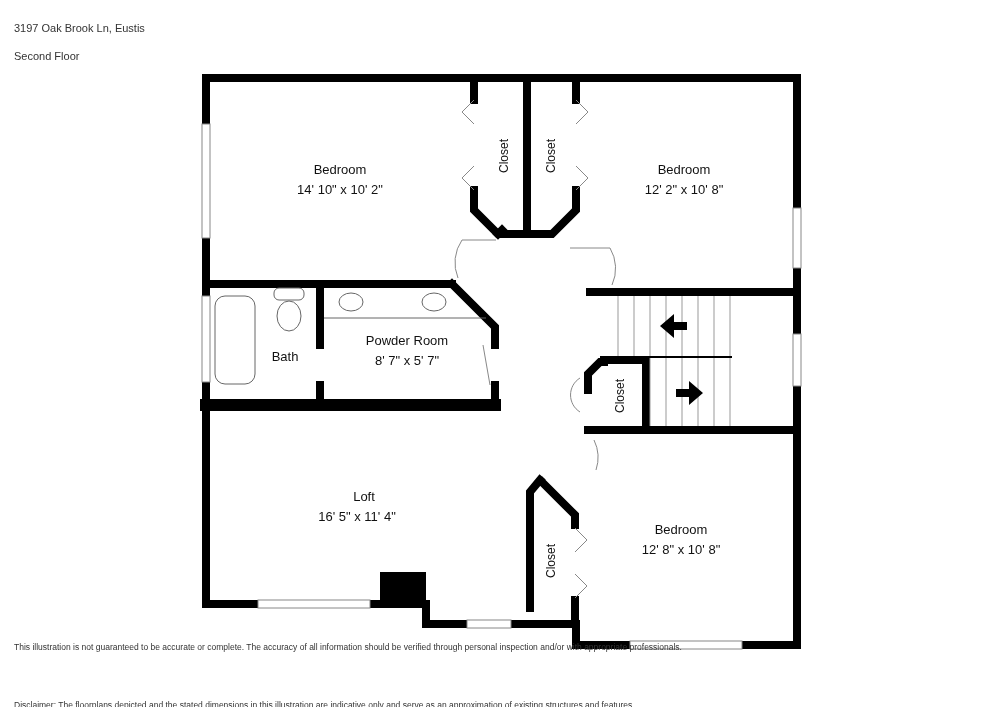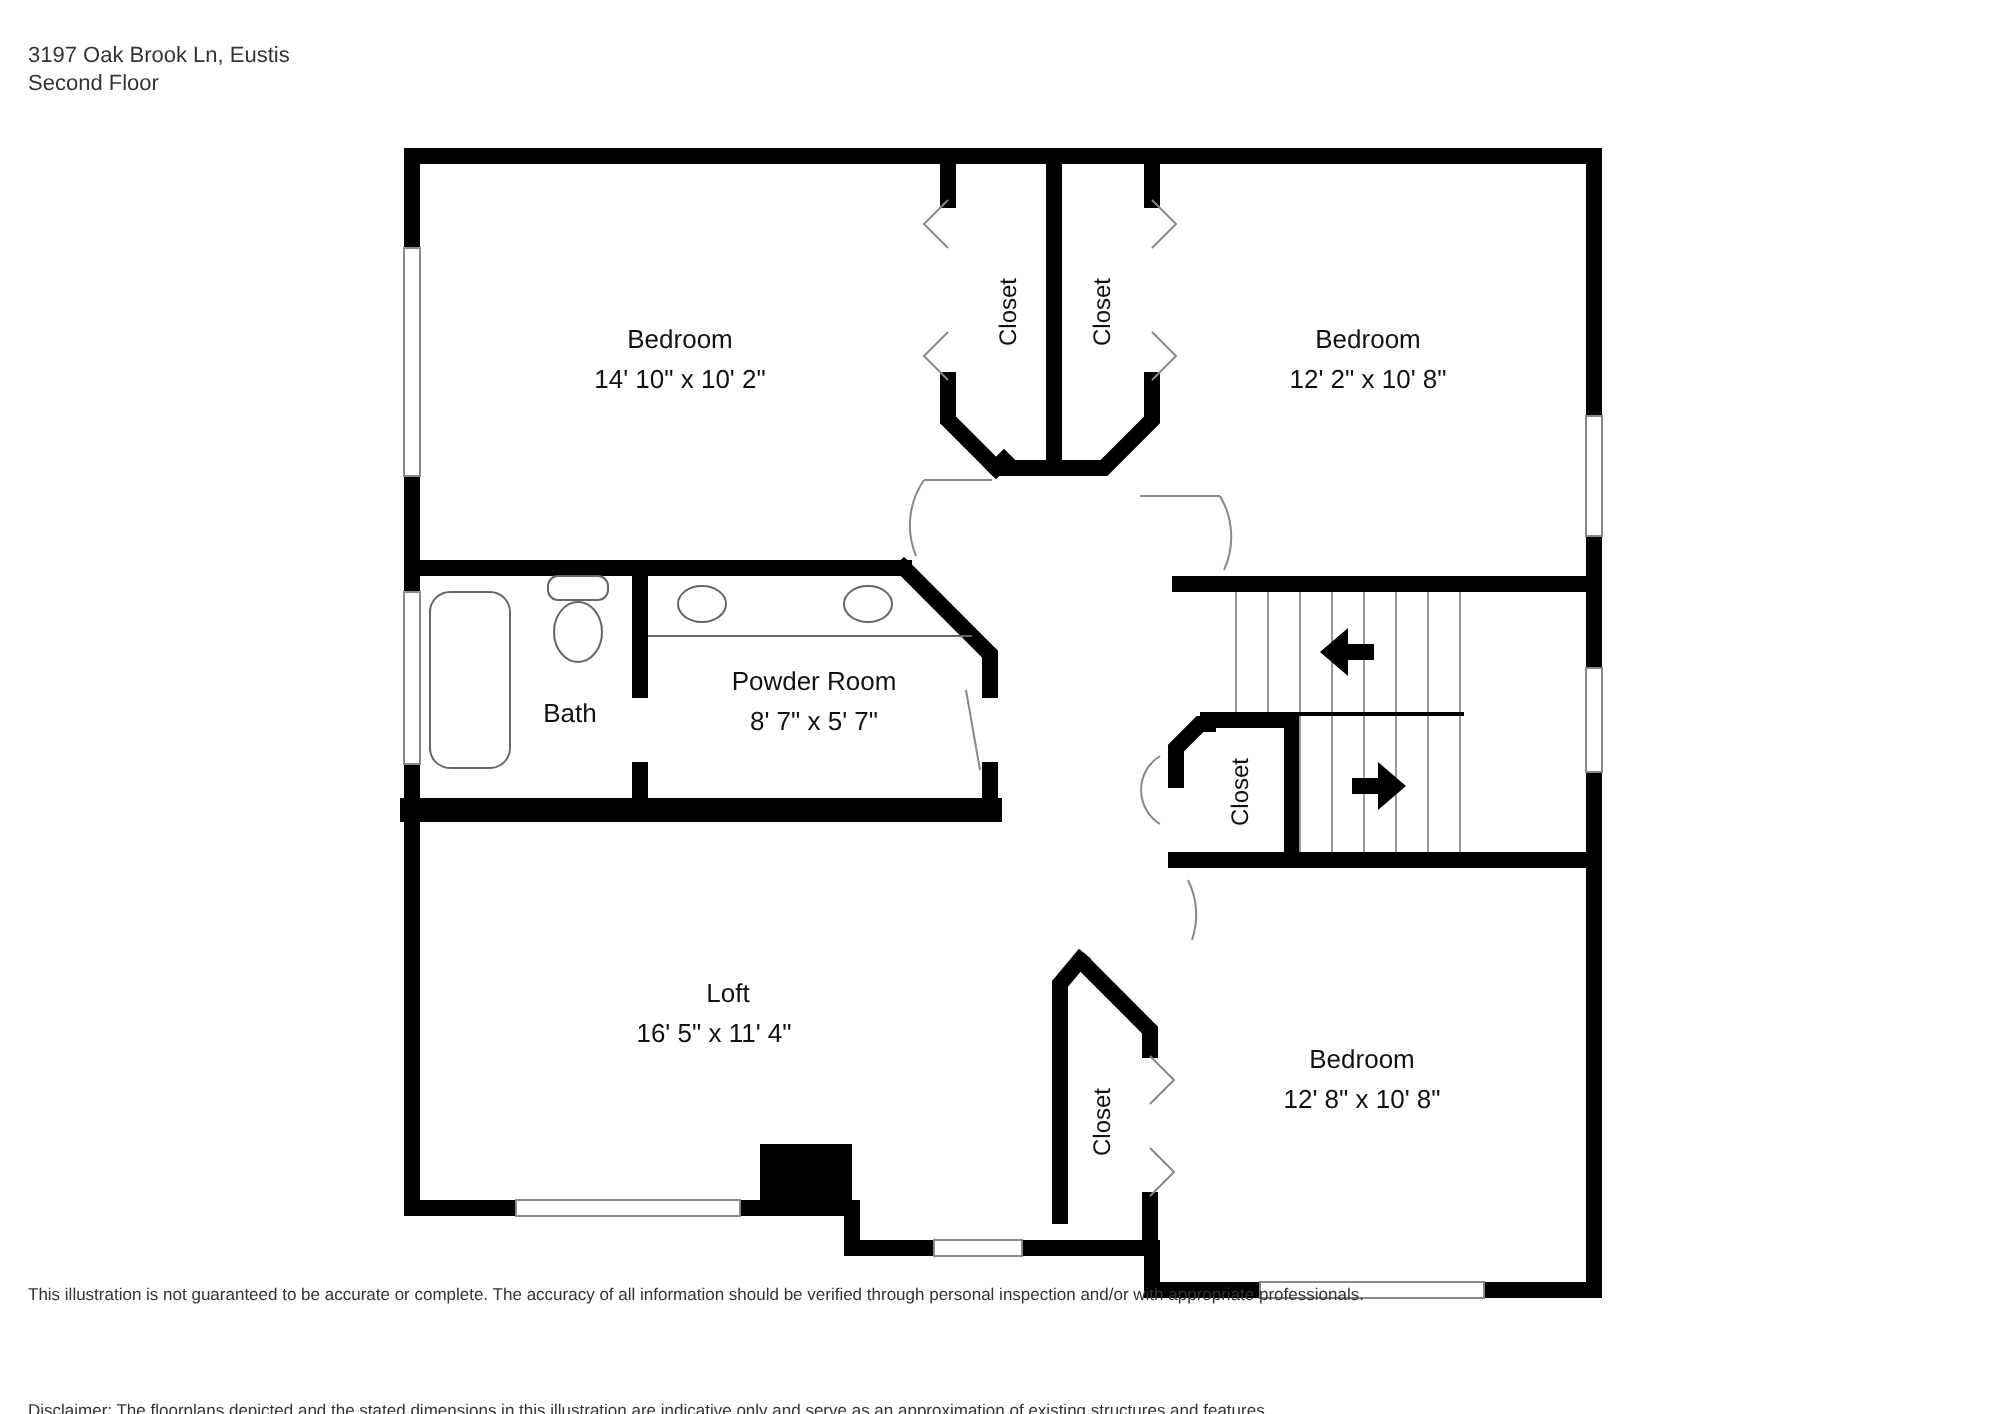--- a/index.html
+++ b/index.html
@@ -8,21 +8,21 @@
   .hdr { position:absolute; left:14px; font-size:11px; color:#333; }
   .disc { position:absolute; left:14px; font-size:8.5px; color:#333; white-space:nowrap; }
   svg { position:absolute; left:0; top:0; }
   .lbl { font-family:"Liberation Sans", sans-serif; font-size:13px; fill:#111; text-anchor:middle; }
   .lbls { font-family:"Liberation Sans", sans-serif; font-size:12px; fill:#111; text-anchor:middle; }
 </style>
 </head>
 <body>
 
 <div class="hdr" style="top:22px">3197 Oak Brook Ln, Eustis</div>
-<div class="hdr" style="top:36px">Second Floor</div>
+<div class="hdr" style="top:50px">Second Floor</div>
 
 <svg width="1000" height="707" viewBox="0 0 1000 707">
   <g stroke="#000" stroke-width="8" fill="none" stroke-linecap="square">
 
     <polyline points="206,78 797,78 797,645 576,645 576,624 426,624 426,604 206,604 206,78"></polyline>
 
     <line x1="206" y1="284" x2="452" y2="284"></line>
     <polyline points="452,284 495,327 495,345"></polyline>
     <line x1="495" y1="385" x2="495" y2="405"></line>
     <line x1="206" y1="405" x2="495" y2="405" stroke-width="12"></line>

